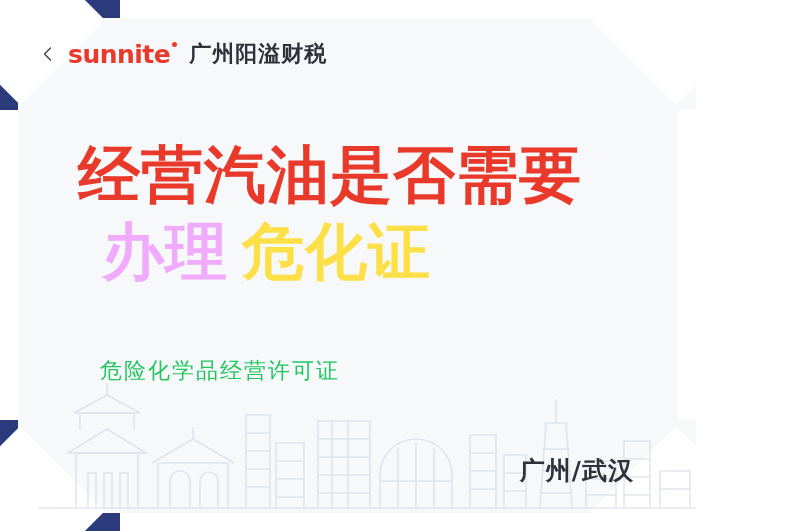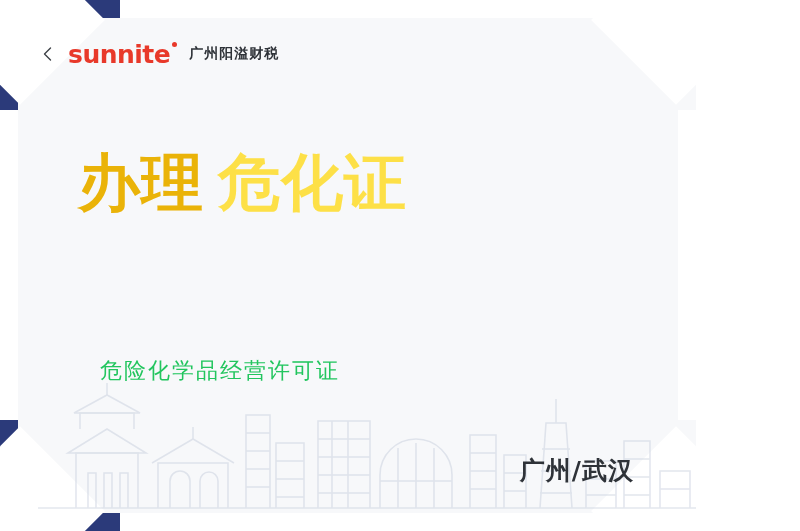--- a/index.html
+++ b/index.html
@@ -110,21 +110,21 @@
     width: 5px;
     height: 5px;
     border-radius: 50%;
     background: #e8392a;
     position: relative;
     top: 0px;
     left: 2px;
   }
   .brand-name {
     font-family: "DejaVu Sans", "Liberation Sans", sans-serif;
-    font-size: 14px;
+    font-size: 22px;
     font-weight: 700;
     color: #2e3238;
     letter-spacing: 1px;
   }
 
   
   .skyline {
     position: absolute;
     left: 18px;
     bottom: 18px;
@@ -153,21 +153,21 @@
   }
   .title-line2 {
     font-family: "DejaVu Sans", "Liberation Sans", sans-serif;
     font-size: 62px;
     font-weight: 700;
     line-height: 1.12;
     letter-spacing: 1px;
     white-space: nowrap;
     margin-top: 8px;
   }
-  .title-accent { color: #eab308; }
+  .title-accent { color: #f0abfc; margin-left: 24px; }
   .title-dark   { color: #fde047; margin-left: 14px; }
 
   .subtitle {
     position: absolute;
     left: 100px;
     top: 356px;
     z-index: 7;
     font-family: "DejaVu Sans", "Liberation Sans", sans-serif;
     font-size: 22px;
     color: #22c55e;
@@ -262,20 +262,21 @@
       <path d="M10.5 2 L4.5 8 L10.5 14" fill="none" stroke="#3d4147" stroke-width="1.4" stroke-linecap="round" stroke-linejoin="round"></path>
     </svg>
     <span class="logo">
       <span class="logo-text">sunnite</span>
       <span class="logo-dot"></span>
     </span>
     <span class="brand-name">广州阳溢财税</span>
   </div>
 
   <div class="title-block">
+    <div class="title-line1">经营汽油是否需要</div>
     <div class="title-line2">
       <span class="title-accent">办理</span><span class="title-dark">危化证</span>
     </div>
   </div>
 
   <div class="subtitle">危险化学品经营许可证</div>
 
   <div class="city-tag">广州/武汉</div>
 
 </div>

